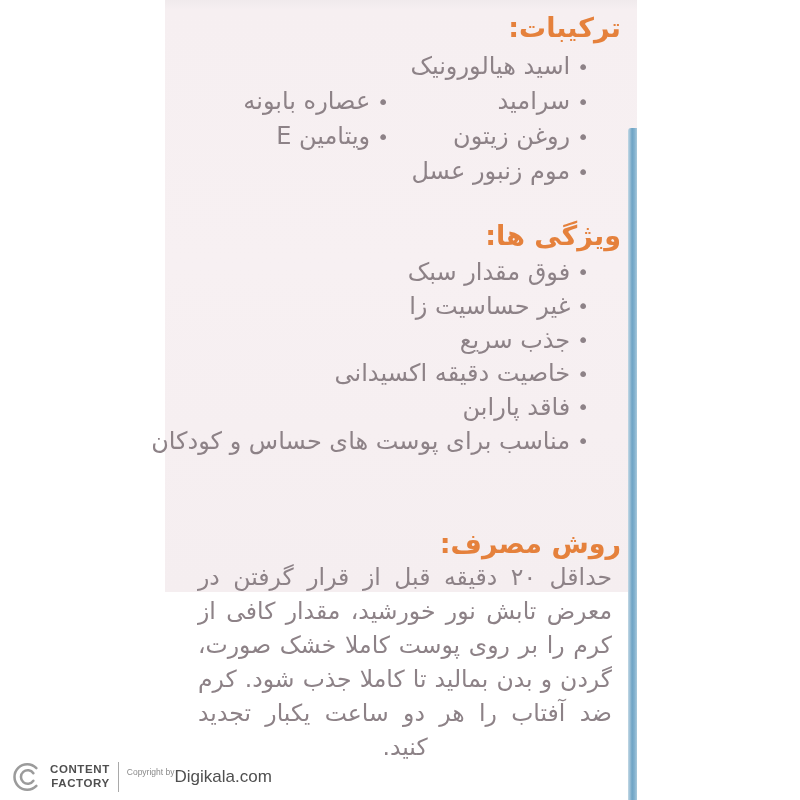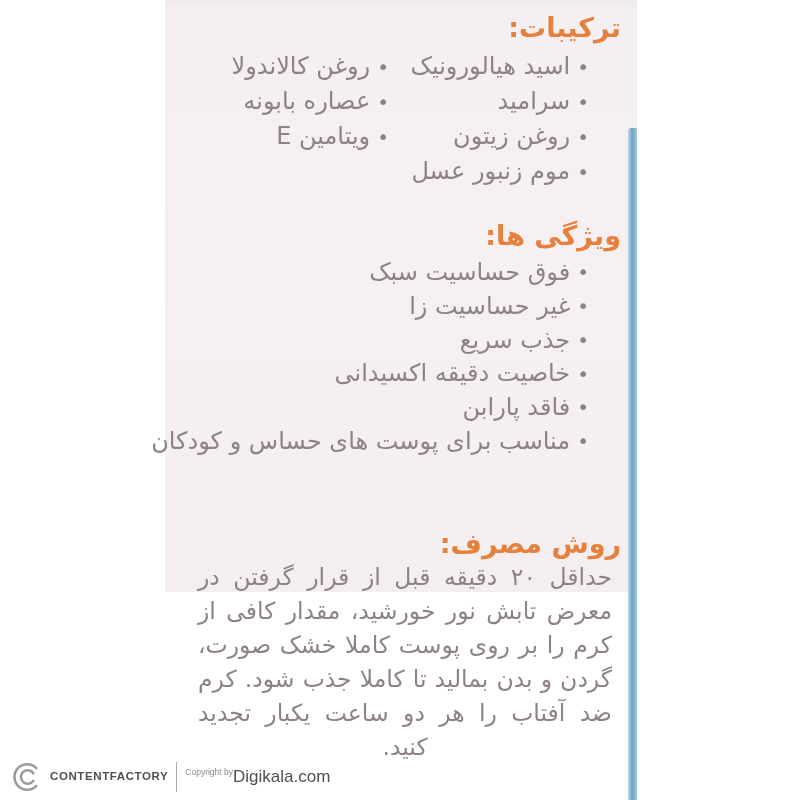--- a/index.html
+++ b/index.html
@@ -112,26 +112,28 @@
     top: 756px;
     height: 42px;
     display: flex;
     align-items: center;
     direction: ltr;
     font-family: "Liberation Sans", sans-serif;
   }
   .wm-logo { width: 34px; height: 34px; margin-right: 6px; }
   .wm-brand {
     display: flex;
+    flex-direction: column;
     justify-content: center;
     color: #4f4f4f;
     font-weight: bold;
     font-size: 11.5px;
     line-height: 1.2;
     letter-spacing: 0.6px;
+    align-items: flex-end;
   }
   .wm-divider {
     width: 1px;
     height: 30px;
     background: #a9a9a9;
     margin: 0 8px;
   }
   .wm-right { display: flex; flex-direction: row; justify-content: center; }
   .wm-copy  { color: #8a8a8a; font-size: 8.5px; margin-bottom: 2px; }
   .wm-site  { color: #4f4f4f; font-size: 17px; }
@@ -142,39 +144,38 @@
 <div class="stage">
 
   <div class="package">
     <div class="edge-blue"></div>
 
     <div class="heading h-ingredients">ترکیبات:</div>
 
     <div class="ing-rows">
       <div class="ing-row">
         <span class="item ing-col-right"><span class="bullet">•</span><span>اسید هیالورونیک</span></span>
-        <span class="item ing-col-left"><span class="bullet">•</span><span>روغن کالاندولا</span></span>
       </div>
       <div class="ing-row">
         <span class="item ing-col-right"><span class="bullet">•</span><span>سرامید</span></span>
         <span class="item ing-col-left"><span class="bullet">•</span><span>عصاره بابونه</span></span>
       </div>
       <div class="ing-row">
         <span class="item ing-col-right"><span class="bullet">•</span><span>روغن زیتون</span></span>
         <span class="item ing-col-left"><span class="bullet">•</span><span>ویتامین E</span></span>
       </div>
       <div class="ing-row">
         <span class="item ing-col-right"><span class="bullet">•</span><span>موم زنبور عسل</span></span>
       </div>
     </div>
 
     <div class="heading h-features">ویژگی ها:</div>
 
     <div class="feat-list">
-      <div class="feat-item"><span class="bullet">•</span><span>فوق حساسیت سبک</span></div>
+      <div class="feat-item"><span class="bullet">•</span><span>فوق مقدار سبک</span></div>
       <div class="feat-item"><span class="bullet">•</span><span>غیر حساسیت زا</span></div>
       <div class="feat-item"><span class="bullet">•</span><span>جذب سریع</span></div>
       <div class="feat-item"><span class="bullet">•</span><span>خاصیت دقیقه اکسیدانی</span></div>
       <div class="feat-item"><span class="bullet">•</span><span>فاقد پارابن</span></div>
       <div class="feat-item"><span class="bullet">•</span><span>مناسب برای پوست های حساس و کودکان</span></div>
     </div>
 
     <div class="heading h-usage">روش مصرف:</div>
     <div class="usage-text">حداقل ۲۰ دقیقه قبل از قرار گرفتن در معرض تابش نور خورشید، مقدار کافی از کرم را بر روی پوست کاملا خشک صورت، گردن و بدن بمالید تا کاملا جذب شود. کرم ضد آفتاب را هر دو ساعت یکبار تجدید کنید.</div>
   </div>

